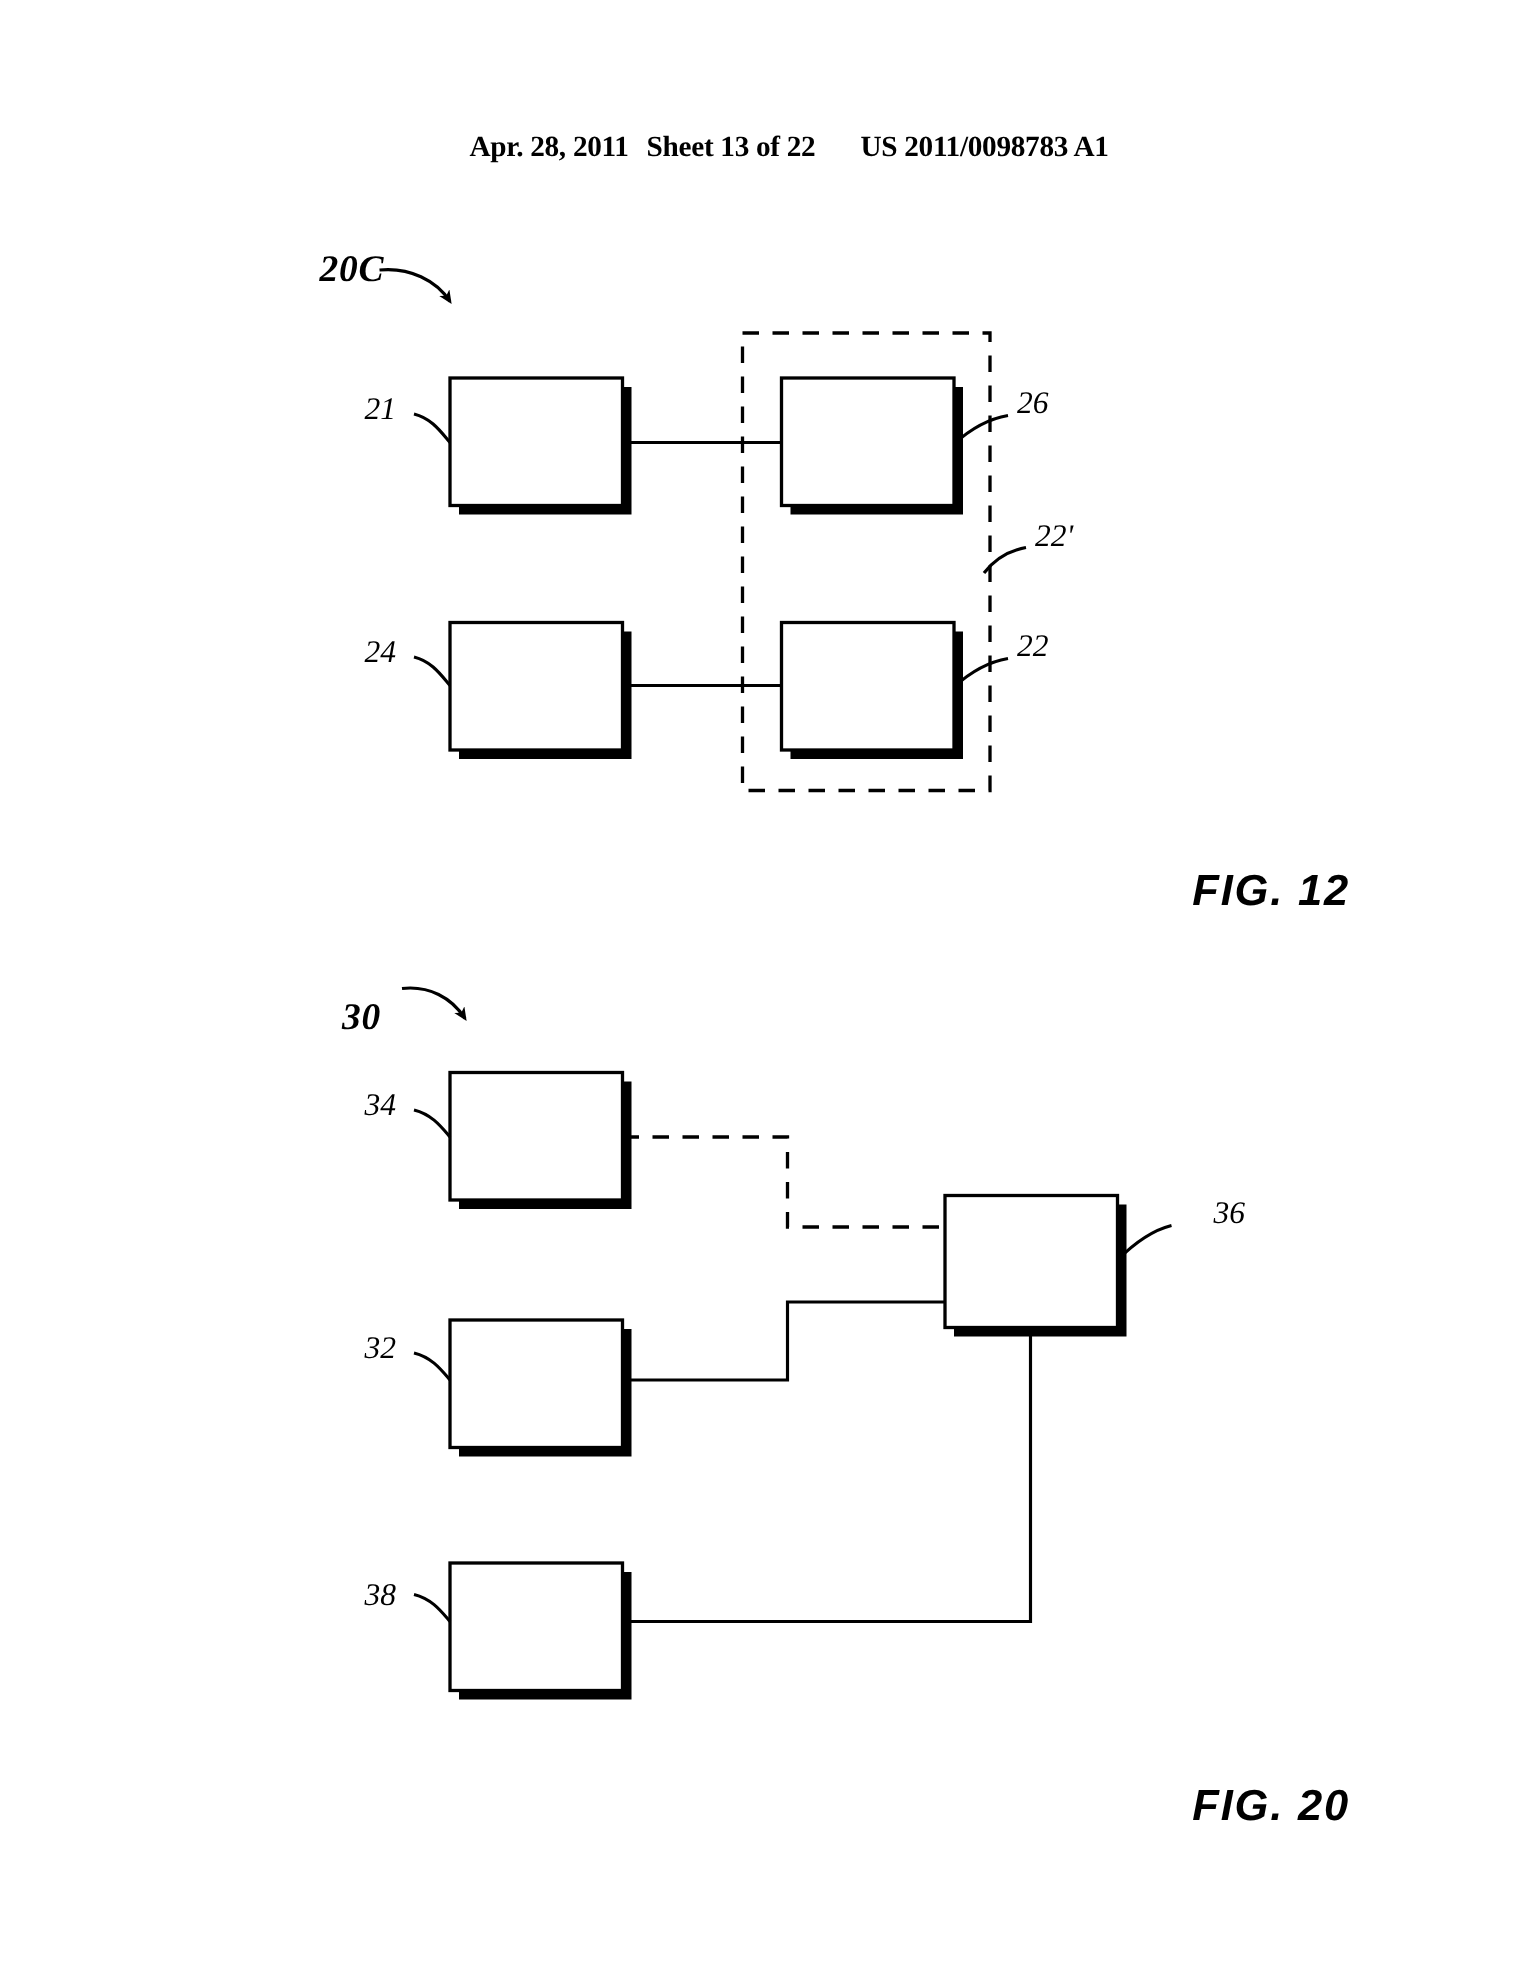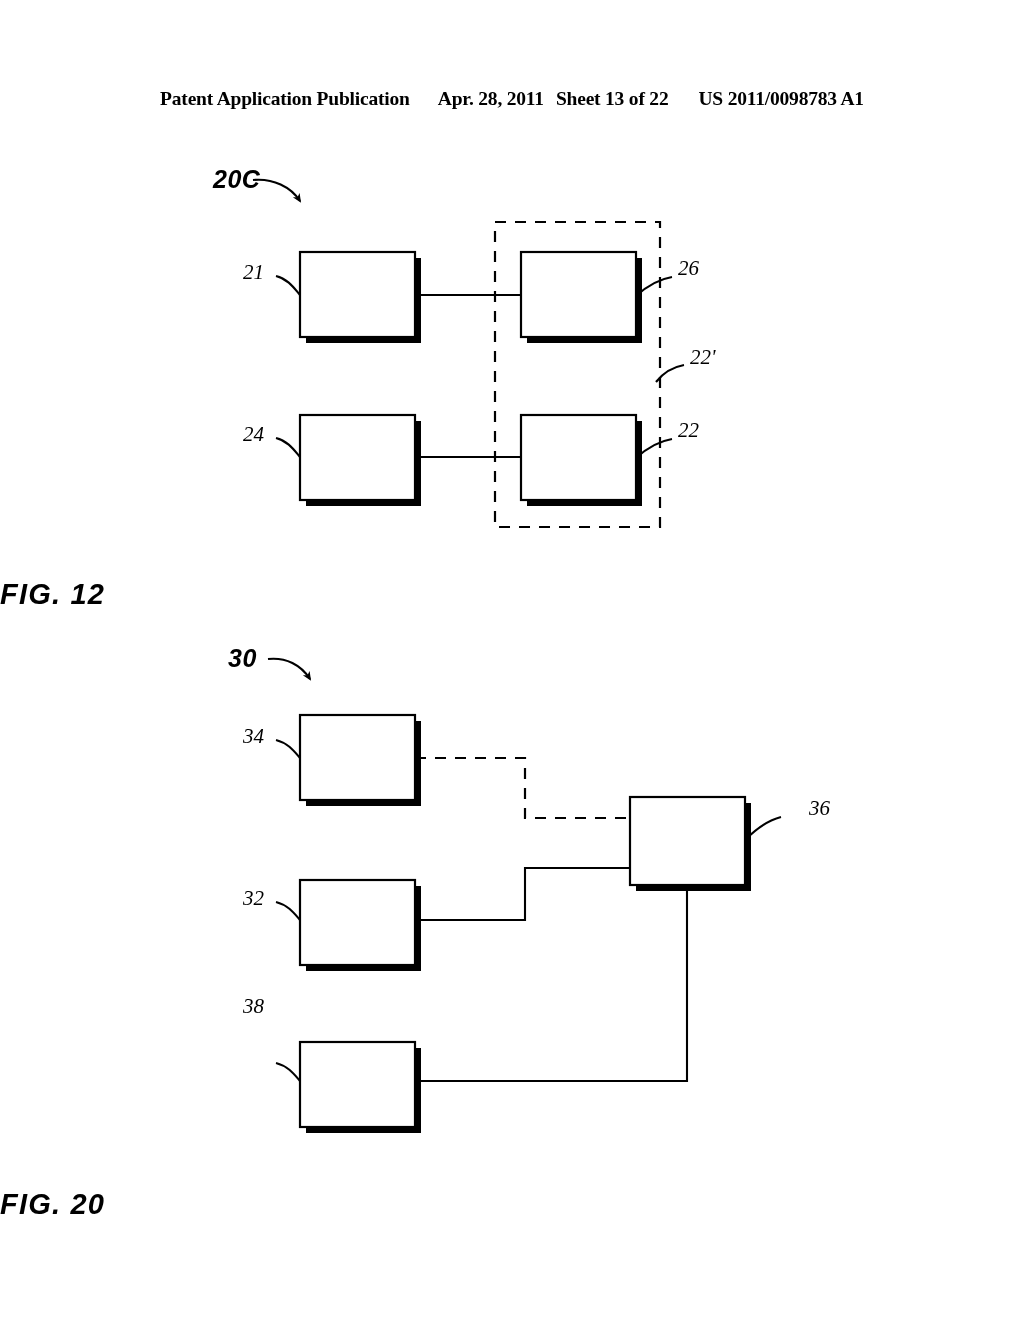--- a/index.html
+++ b/index.html
@@ -51,45 +51,44 @@
   .ref {
     position: absolute;
     font-family: "Liberation Serif", serif;
     font-style: italic;
     font-size: 21px;
     line-height: 1;
     color: #000;
     white-space: nowrap;
   }
   .ref.big {
-    font-family: Liberation Sans, sans-serif;
+    font-family: Liberation Serif, serif;
     font-style: italic;
     font-weight: bold;
     font-size: 25px;
     letter-spacing: 0.5px;
   }
 
   
   .fig-caption {
     position: absolute;
     width: 900px;
-    text-align: left;
+    text-align: right;
     font-family: "Liberation Sans", sans-serif;
     font-style: italic;
     font-weight: bold;
     font-size: 29px;
     letter-spacing: 1.2px;
     color: #000;
   }
 </style>
 </head>
 <body>
 
 <div id="page-header">
-  <span class="seg">Patent Application Publication</span>
   <span class="gap-a"></span>
   <span class="seg">Apr. 28, 2011</span>
   <span class="gap-b"></span>
   <span class="seg">Sheet 13 of 22</span>
   <span class="gap-c"></span>
   <span class="seg">US 2011/0098783 A1</span>
 </div>
 
 <svg class="fig-svg" viewBox="0 0 1024 1320" xmlns="http://www.w3.org/2000/svg">
   <defs>
@@ -159,20 +158,20 @@
 <div class="ref big" style="left:213px; top:167px;">20C</div>
 
 <div class="ref" style="left:243px; top:262px;">21</div>
 <div class="ref" style="left:243px; top:424px;">24</div>
 <div class="ref" style="left:678px; top:258px;">26</div>
 <div class="ref" style="left:690px; top:347px;">22'</div>
 <div class="ref" style="left:678px; top:420px;text-align:center;">22</div>
 
 <div class="fig-caption" style="top:578px;">FIG. 12</div>
 
-<div class="ref big" style="left:228px; top:646px;">30</div>
+<div class="ref big" style="left:228px; top:666px;">30</div>
 
 <div class="ref" style="left:243px; top:726px;">34</div>
 <div class="ref" style="left:243px; top:888px;text-align:right;">32</div>
-<div class="ref" style="left:243px; top:996px;">38</div>
+<div class="ref" style="left:243px; top:1053px;">38</div>
 <div class="ref" style="left:809px; top:798px;">36</div>
 
 <div class="fig-caption" style="top:1188px;">FIG. 20</div>
 
 </body></html>

